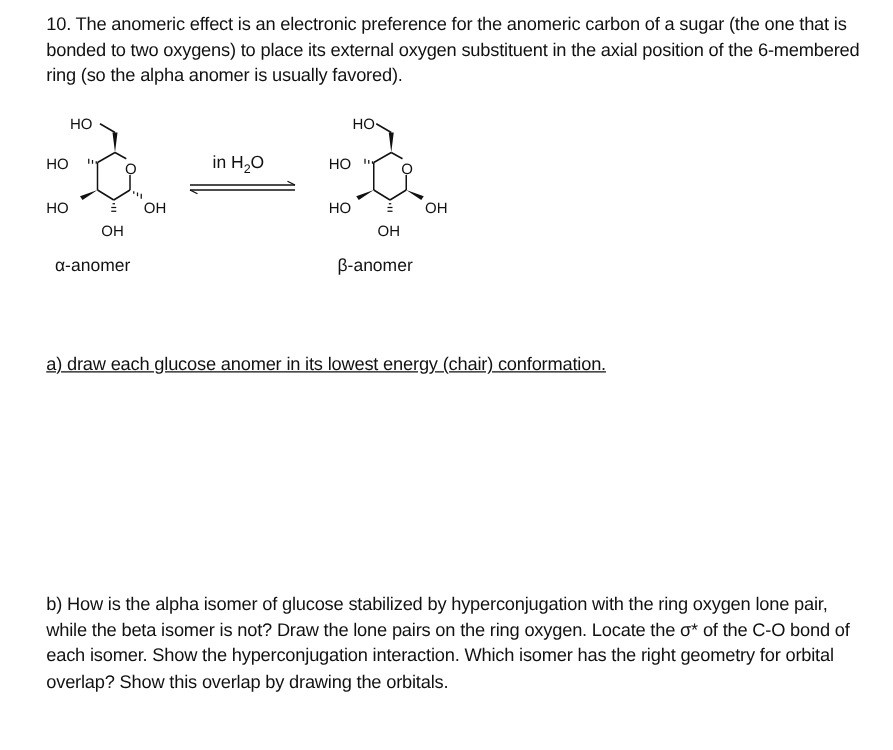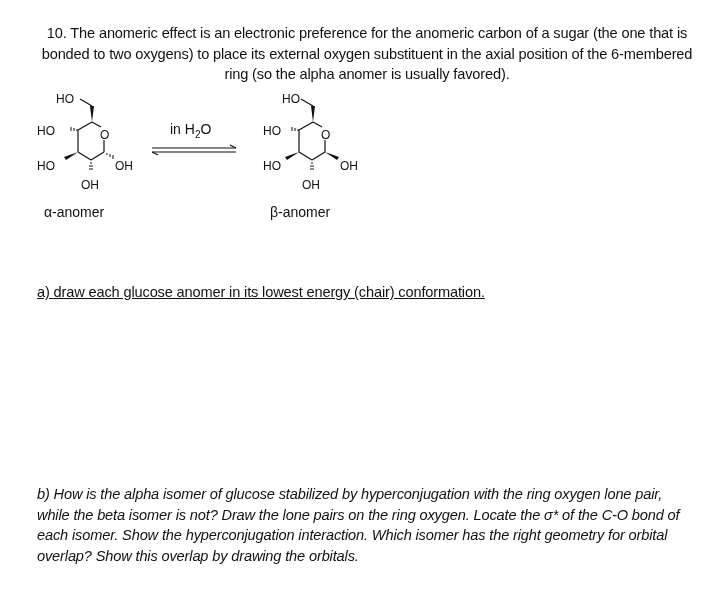--- a/index.html
+++ b/index.html
@@ -1,20 +1,20 @@
 <!DOCTYPE html>
 <html><head>
 <meta charset="utf-8">
 <style>
   html, body { margin:0; padding:0; background:#ffffff; }
   body { width:714px; height:600px; position:relative; overflow:hidden; color:#111; }
   .para { position:absolute; left:37px; font-family:"Liberation Sans", sans-serif; font-size:14.6px; line-height:20.5px; color:#111; letter-spacing:-0.15px; }
-  #intro { top:23px; width:660px;text-align:center; }
+  #intro { top:10px; width:660px; }
   #qa { top:282px; width:660px;text-decoration:underline; }
-  #qb { top:484px; width:660px;font-style:italic; }
+  #qb { top:474px; width:660px; }
   svg text { font-family:"Liberation Sans", sans-serif; fill:#111; }
   .lbl { font-size:12px; }
   .cap { font-size:14px; }
 </style>
 </head>
 <body>
 
 <div id="intro" class="para">10. The anomeric effect is an electronic preference for the anomeric carbon of a sugar (the one that is bonded to two oxygens) to place its external oxygen substituent in the axial position of the 6-membered ring (so the alpha anomer is usually favored).</div>
 
 <svg width="714" height="240" viewBox="0 0 714 240" style="position:absolute;left:0;top:0;">

